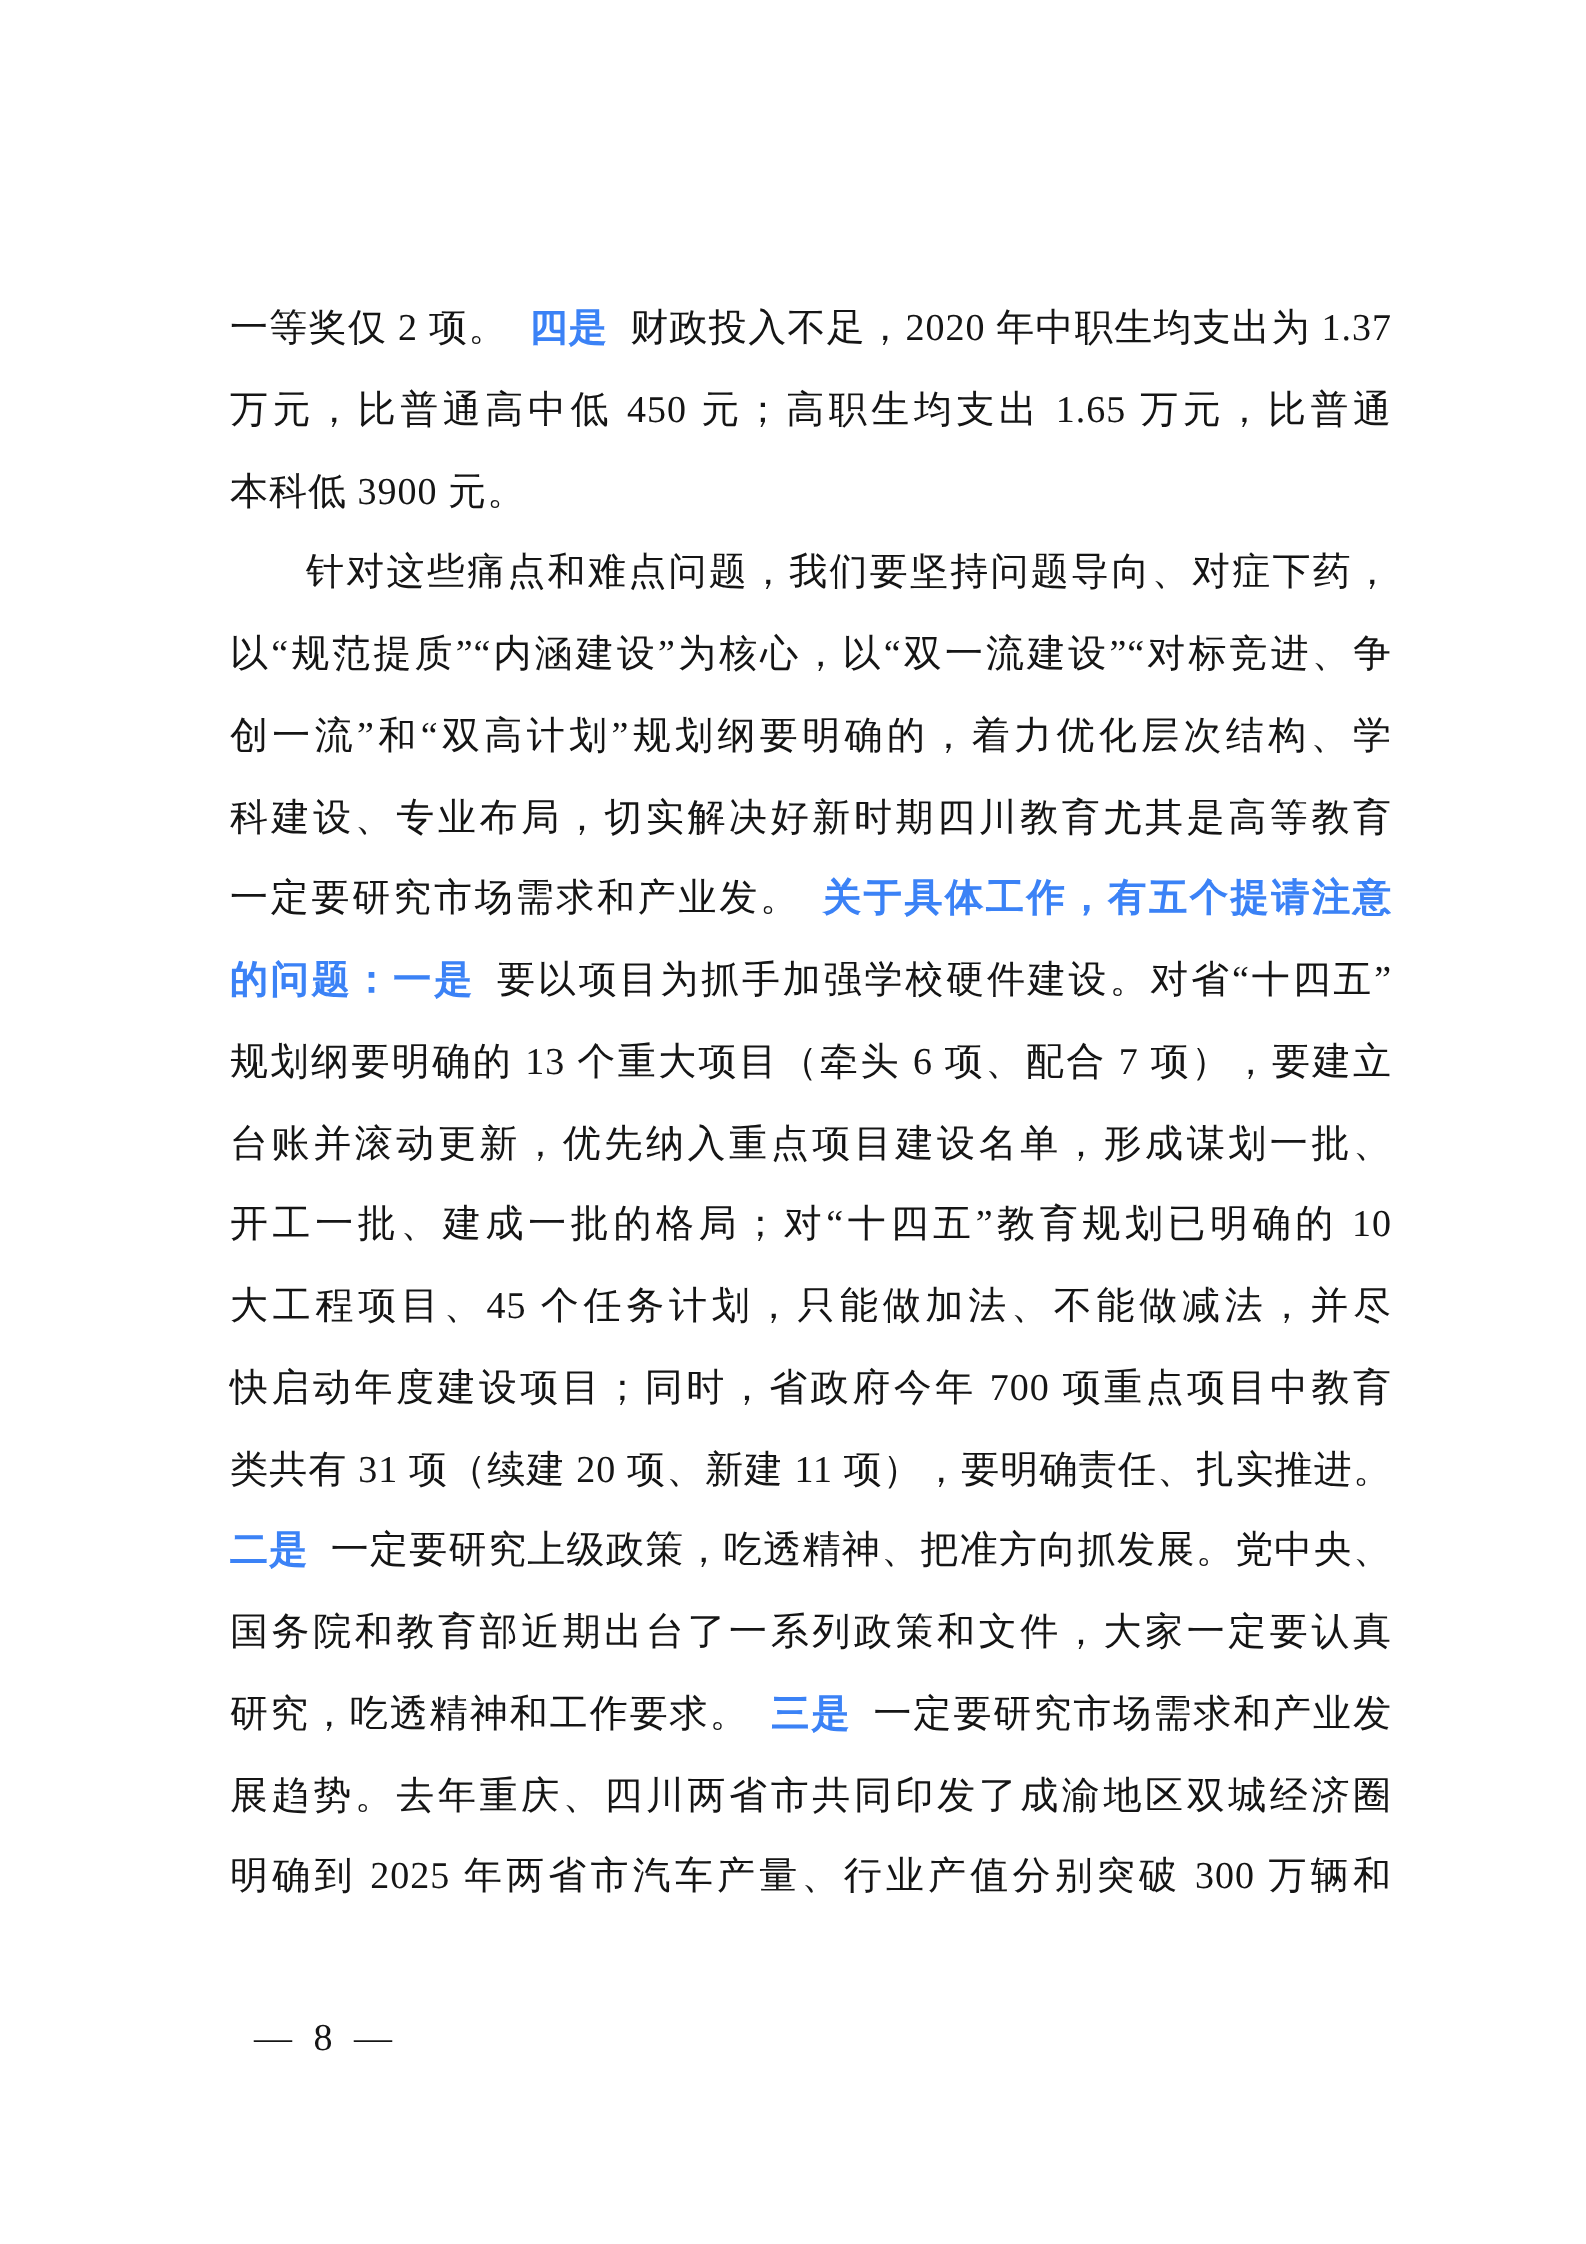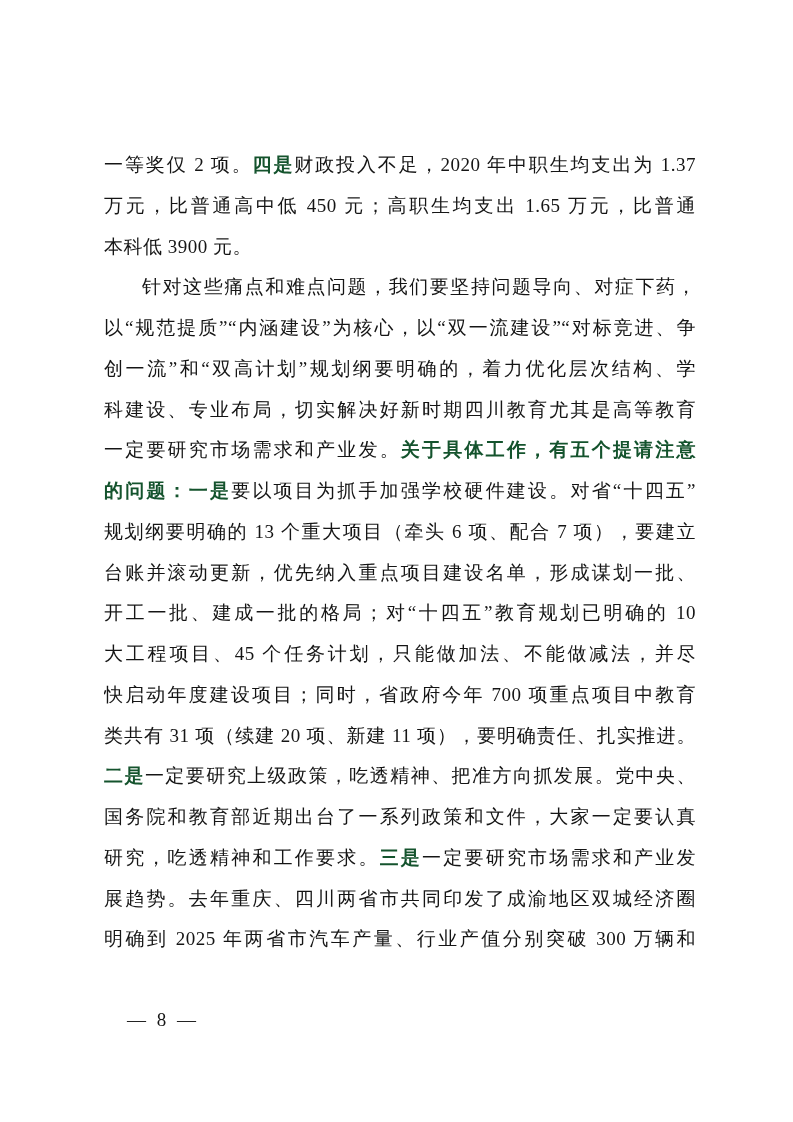--- a/index.html
+++ b/index.html
@@ -35,25 +35,26 @@
     text-align-last: justify;
     white-space: pre-wrap;
     letter-spacing: 0.5px;
   }
   .line.no-fill {
     text-align-last: left;
   }
   .seg {
     font-family: "Liberation Serif", "DejaVu Serif", serif;
     font-weight: normal;
+    margin-left: 11px;
   }
   .seg.bold {
     font-family: Liberation Mono, monospace;
     font-weight: 700;
-    color: #14532d;
+    color: #3b82f6;
   }
   .footer {
     position: absolute;
     left: 127px;
     top: 1000px;
     font-size: 19px;
     line-height: 40.75px;
     letter-spacing: 3px;
     color: #151515;
     font-family: "Liberation Serif", "DejaVu Serif", serif;

